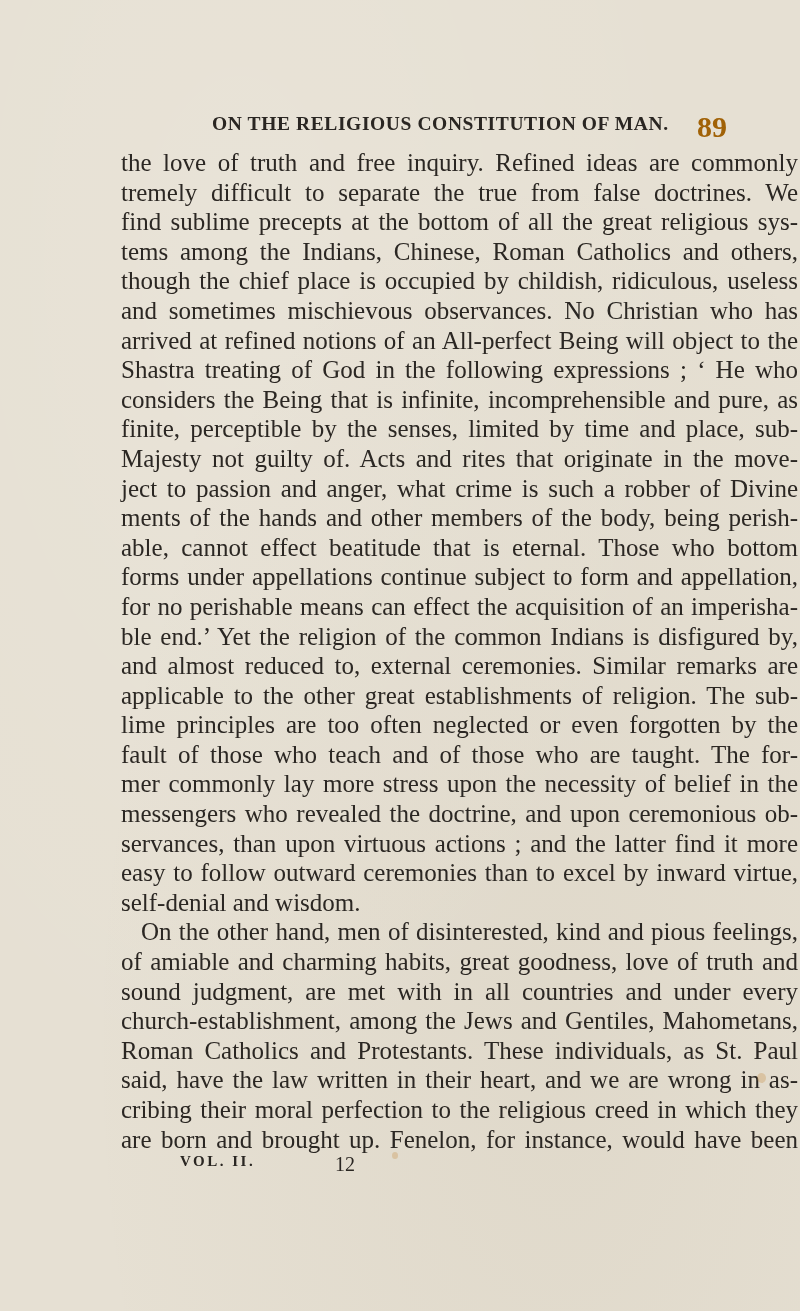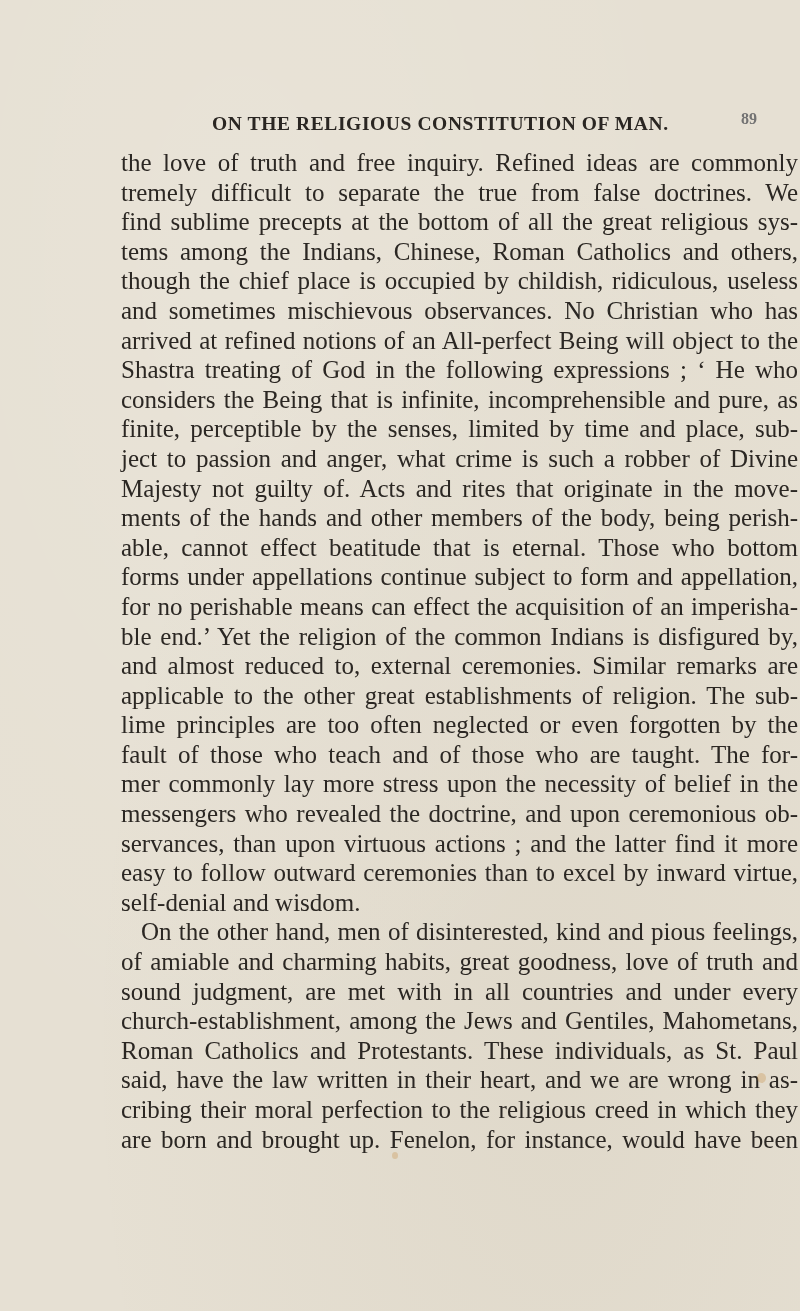--- a/index.html
+++ b/index.html
@@ -39,24 +39,23 @@
       font-size: 19.5px;
       letter-spacing: 0.6px;
       font-weight: bold;
       color: #2a2622;
       white-space: nowrap;
     }
     .page-number {
       position: absolute;
       left: 485px;
       top: -3px;
-      font-size: 16px;
+      font-size: 30px;
       font-weight: bold;
-      color: #737373;
-      margin-left: 44px;
+      color: #a16207;
     }
     .body-text {
       position: absolute;
       left: 121px;
       top: 148px;
       width: 680px;
     }
     .line {
       display: block;
       height: 29.6px;
@@ -118,22 +117,22 @@
     <span class="line">the love of truth and free inquiry.  Refined ideas are commonly</span>
     <span class="line">tremely difficult to separate the true from false doctrines.  We</span>
     <span class="line">find sublime precepts at the bottom of all the great religious sys-</span>
     <span class="line">tems among the Indians, Chinese, Roman Catholics and others,</span>
     <span class="line">though the chief place is occupied by childish, ridiculous, useless</span>
     <span class="line">and sometimes mischievous observances.  No Christian who has</span>
     <span class="line">arrived at refined notions of an All-perfect Being will object to the</span>
     <span class="line">Shastra treating of God in the following expressions ; ‘ He who</span>
     <span class="line">considers the Being that is infinite, incomprehensible and pure, as</span>
     <span class="line">finite, perceptible by the senses, limited by time and place, sub-</span>
+    <span class="line">Majesty not guilty of.  Acts and rites that originate in the move-</span>
     <span class="line">ject to passion and anger, what crime is such a robber of Divine</span>
-    <span class="line">Majesty not guilty of.  Acts and rites that originate in the move-</span>
     <span class="line">ments of the hands and other members of the body, being perish-</span>
     <span class="line">able, cannot effect beatitude that is eternal.  Those who bottom</span>
     <span class="line">forms under appellations continue subject to form and appellation,</span>
     <span class="line">for no perishable means can effect the acquisition of an imperisha-</span>
     <span class="line">ble end.’  Yet the religion of the common Indians is disfigured by,</span>
     <span class="line">and almost reduced to, external ceremonies.  Similar remarks are</span>
     <span class="line">applicable to the other great establishments of religion.  The sub-</span>
     <span class="line">lime principles are too often neglected or even forgotten by the</span>
     <span class="line">fault of those who teach and of those who are taught.  The for-</span>
     <span class="line">mer commonly lay more stress upon the necessity of belief in the</span>
@@ -144,16 +143,20 @@
     <span class="line indent">On the other hand, men of disinterested, kind and pious feelings,</span>
     <span class="line">of amiable and charming habits, great goodness, love of truth and</span>
     <span class="line">sound judgment, are met with in all countries and under every</span>
     <span class="line">church-establishment, among the Jews and Gentiles, Mahometans,</span>
     <span class="line">Roman Catholics and Protestants.  These individuals, as St. Paul</span>
     <span class="line">said, have the law written in their heart, and we are wrong in as-</span>
     <span class="line">cribing their moral perfection to the religious creed in which they</span>
     <span class="line">are born and brought up.  Fenelon, for instance, would have been</span>
   </div>
 
+  <div class="footer">
+    <span class="signature-vol">VOL. II.</span>
+    <span class="signature-mark">12</span>
+  </div>
 
   <div class="stain" style="left:757px; top:1073px; width:9px; height:10px;"></div>
   <div class="stain" style="left:392px; top:1152px; width:6px; height:7px;"></div>
 </div>
 
 </body></html>

